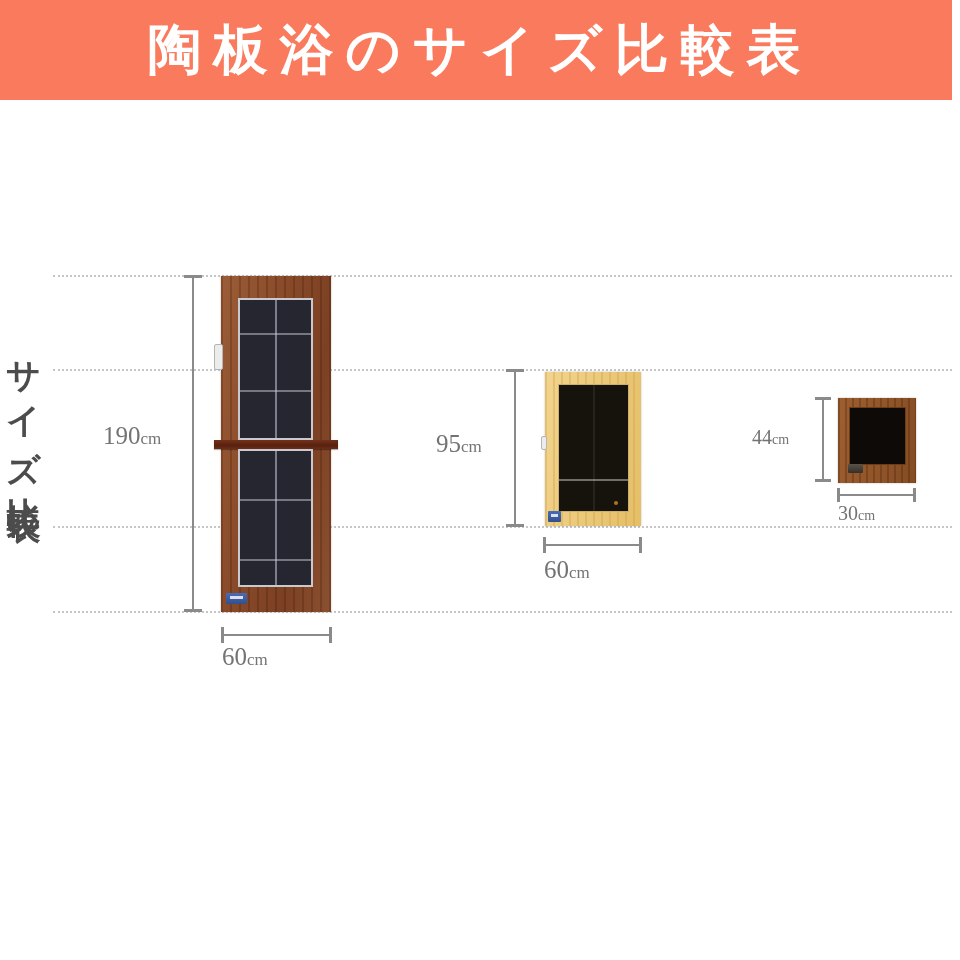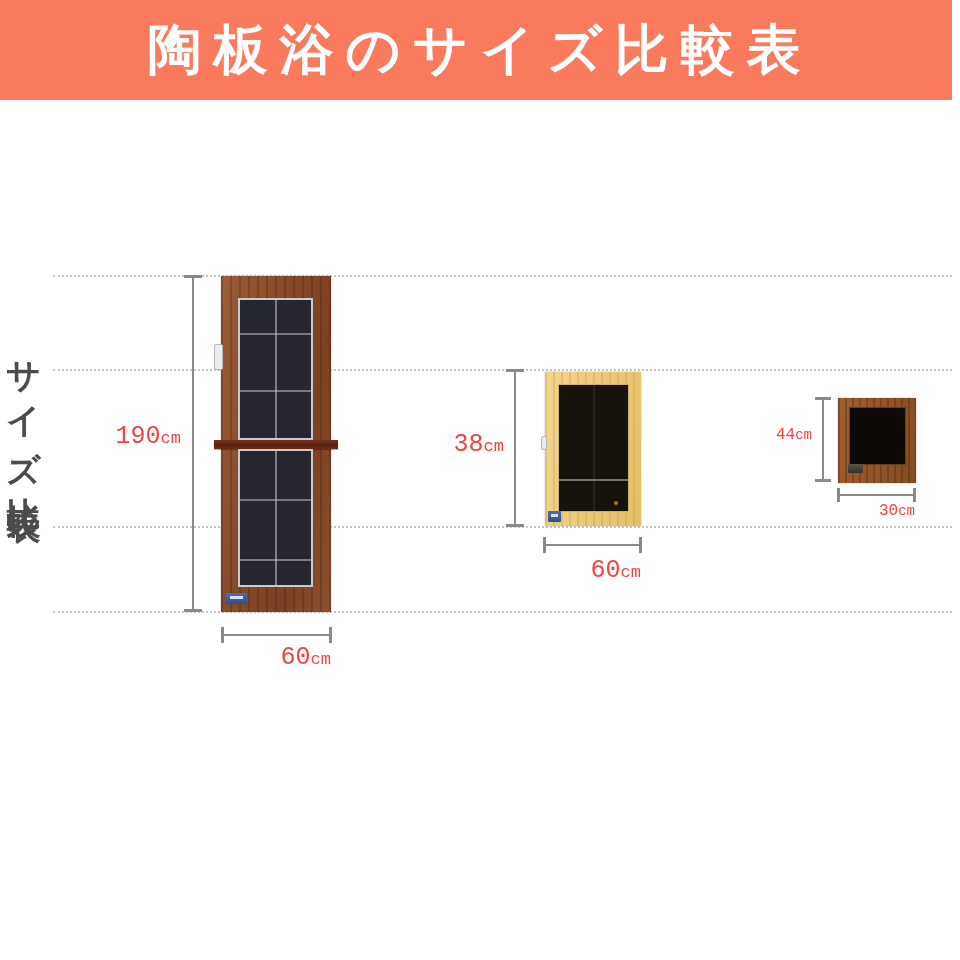--- a/index.html
+++ b/index.html
@@ -20,24 +20,24 @@
     position:absolute;left:3px;top:336px;height:260px;
     writing-mode:vertical-rl;text-orientation:upright;
     font-size:34px;font-weight:700;letter-spacing:6px;color:#4c4c4c;line-height:40px;
   }
   
   .guide{position:absolute;left:53px;width:907px;height:0;border-top:2px dotted #c6c6c6;}
   .g1{top:275px}.g2{top:369px}.g3{top:526px}.g4{top:611px}
   
   .mline{position:absolute;background:#8a8a8a;}
   .mcap{position:absolute;background:#8a8a8a;}
-  .mlabel{position:absolute;text-align:right;color:#ef4444;white-space:nowrap;font-family:Liberation Mono, monospace;}
+  .mlabel{position:absolute;text-align:left;color:#737373;white-space:nowrap;}
   .mlabel .val{font-size:25px;}
   .mlabel .unit{font-size:17px;}
-  .mlabel.small .val{font-size:16px;}
+  .mlabel.small .val{font-size:20px;}
   .mlabel.small .unit{font-size:14px;}
   
   .panel{position:absolute;box-shadow:0 0 2px rgba(0,0,0,.25);}
   .panel-large{
     left:221px;top:276px;width:110px;height:336px;
     background:
       repeating-linear-gradient(to right, rgba(70,28,10,.28) 0 2px, rgba(0,0,0,0) 2px 9px),
       linear-gradient(100deg,#9c5e38 0%,#8a4c2a 35%,#7c4023 70%,#8a5130 100%);
   }
   .panel-medium{
@@ -115,21 +115,21 @@
   <div class="mcap" style="left:221px;top:627px;width:3px;height:16px;"></div>
   <div class="mcap" style="left:329px;top:627px;width:3px;height:16px;"></div>
   <div class="mlabel" style="left:222px;top:643px;width:109px;">
     <span class="val">60</span><span class="unit">cm</span>
   </div>
 
   <div class="mline" style="left:514px;top:370px;width:2px;height:157px;"></div>
   <div class="mcap" style="left:506px;top:369px;width:18px;height:3px;"></div>
   <div class="mcap" style="left:506px;top:524px;width:18px;height:3px;"></div>
   <div class="mlabel" style="left:436px;top:430px;width:68px;">
-    <span class="val">38</span><span class="unit">cm</span>
+    <span class="val">95</span><span class="unit">cm</span>
   </div>
 
   <div class="panel panel-medium">
     <div class="glass glass-medium" style="left:13px;top:12px;width:69px;height:126px;">
       <div class="gv faint"></div>
       <div class="gh faint" style="top:94px;"></div>
       <div class="glint" style="left:55px;top:116px;"></div>
     </div>
     <div class="handle" style="left:-4px;top:64px;width:4px;height:12px;"></div>
     <div class="badge badge-blue" style="left:3px;top:139px;width:13px;height:11px;"></div>

